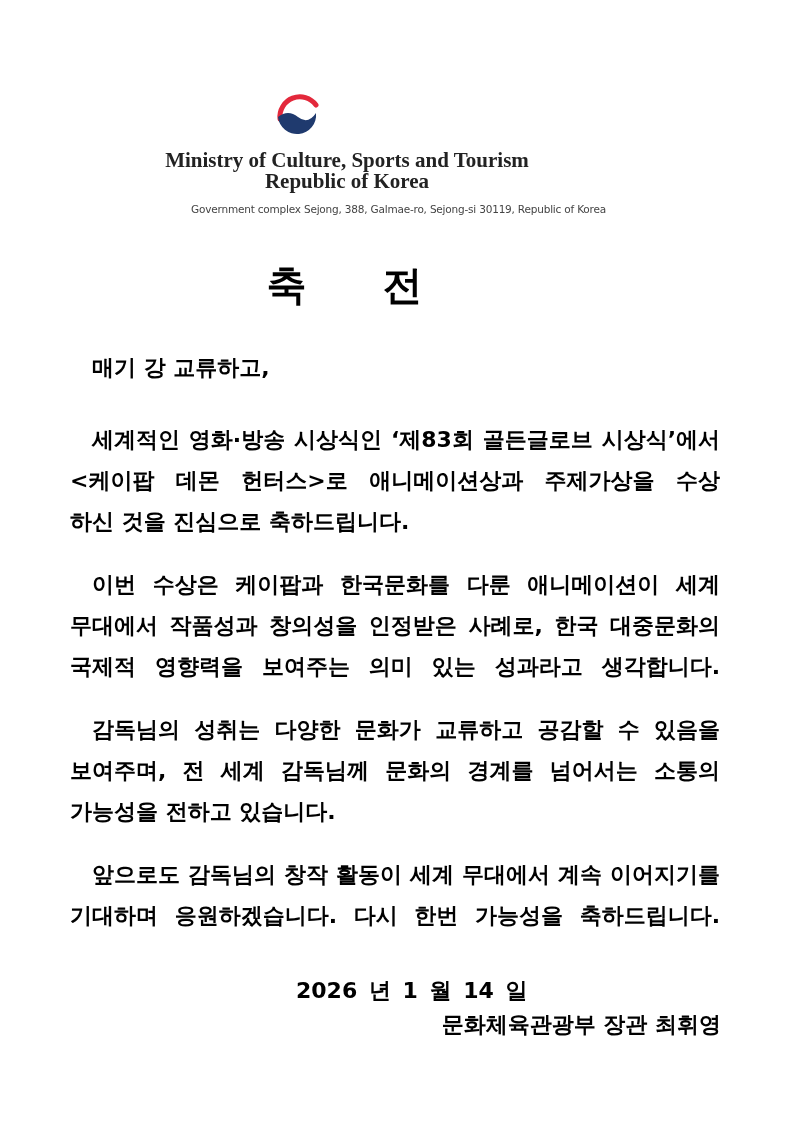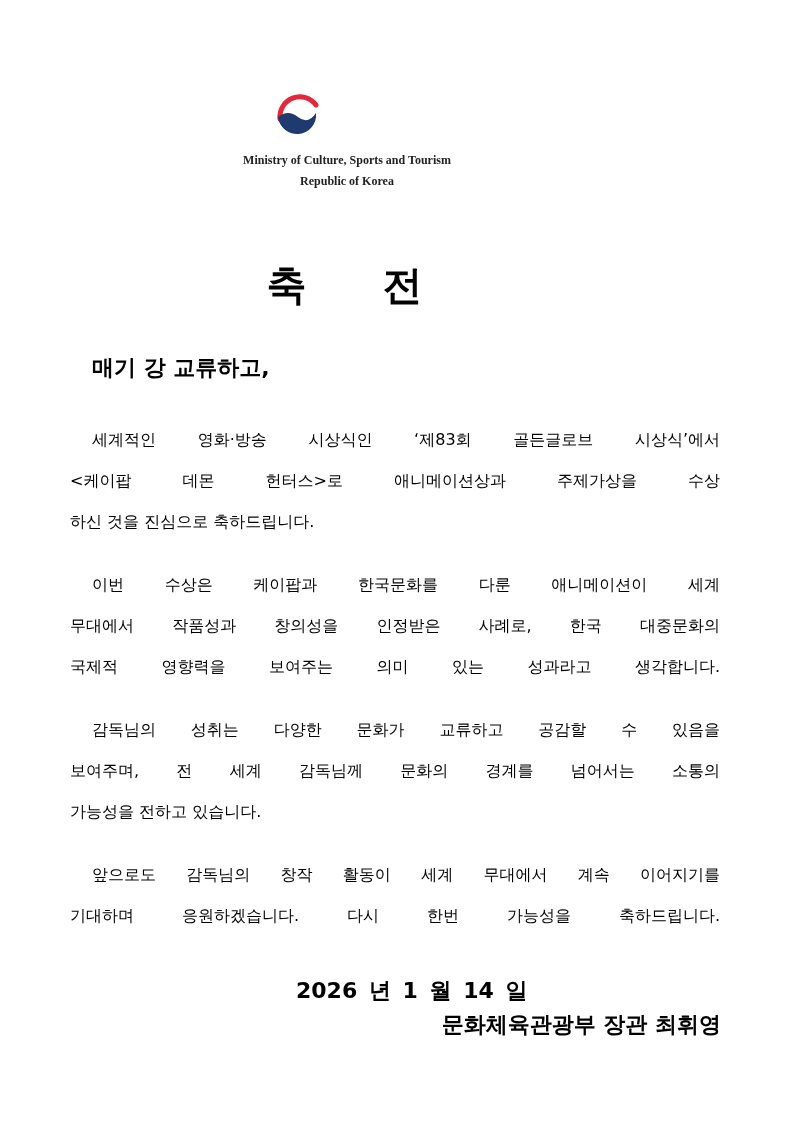--- a/index.html
+++ b/index.html
@@ -1,45 +1,46 @@
 <!DOCTYPE html>
 <html><head>
   <meta charset="utf-8">
   <style>
     html, body { margin: 0; padding: 0; background: #ffffff; }
     body { width: 797px; height: 1133px; position: relative; overflow: hidden; font-family: "DejaVu Sans", sans-serif; color: #000; }
     .letterhead { position: absolute; left: 0; top: 0; width: 797px; height: 230px; }
     .logo-row { position: absolute; left: 270px; top: 88px; height: 54px; display: flex; align-items: center; }
     .emblem { width: 56px; height: 52px; margin-right: 10px; }
     .ministry-ko { font-size: 29px; color: #8a7a55; font-weight: normal; letter-spacing: 1px; font-family: "DejaVu Sans", sans-serif; }
-    .ministry-en { position: absolute; left: 0; width: 694px; top: 150px; text-align: center; font-family: "Liberation Serif", "DejaVu Serif", serif; font-weight: bold; font-size: 12px; color: #222; line-height: 21px; }
+    .ministry-en { position: absolute; left: 0; width: 694px; top: 150px; text-align: center; font-family: "Liberation Serif", "DejaVu Serif", serif; font-weight: bold; font-size: 21px; color: #222; line-height: 21px; }
     .address { position: absolute; left: 0; width: 797px; top: 203px; text-align: center; font-family: "DejaVu Sans", sans-serif; font-size: 10.5px; color: #444; letter-spacing: -0.2px; }
     .doc-title { position: absolute; top: 258px; left: 0; width: 689px; text-align: center; font-size: 40px; font-weight: bold; font-family: "DejaVu Serif", serif; }
     .doc-title span { display: inline-block; margin: 0 38px; }
-    .line { position: absolute; left: 70px; width: 650px; font-size: 16px; font-weight: normal; line-height: 30px; white-space: nowrap; font-family: "DejaVu Sans", sans-serif; }
+    .line { position: absolute; left: 70px; width: 650px; font-size: 22px; font-weight: bold; line-height: 30px; white-space: nowrap; font-family: "DejaVu Sans", sans-serif; }
     .just { text-align: justify; text-align-last: justify; }
     .indent { padding-left: 22px; width: 628px; }
     .salutation { position: absolute; left: 92px; top: 353px; font-size: 22px; font-weight: bold; font-family: "DejaVu Sans", sans-serif; }
     .date { position: absolute; left: 296px; top: 976px; font-size: 22px; font-weight: bold; word-spacing: 4px; }
     .signature { position: absolute; right: 76px; top: 1010px; font-size: 22px; font-weight: bold; letter-spacing: 0px; }
   </style>
 </head>
 <body>
 
 <div class="letterhead">
   <div class="logo-row">
     <svg class="emblem" viewBox="0 0 56 52">
       <path d="M10 30 A20 20 0 0 1 46 16" fill="none" stroke="#e3283b" stroke-width="5" stroke-linecap="round"></path>
       <path d="M8 28 A19 19 0 1 0 46 24 Q38 36 28 28 Q18 20 8 28 Z" fill="#1f3a6e"></path>
     </svg>
   </div>
   <div class="ministry-en">
     <div>Ministry of Culture, Sports and Tourism</div>
     <div>Republic of Korea</div>
   </div>
+  <div class="address">Government  complex  Sejong, 388, Galmae-ro, Sejong-si 30119, Republic of Korea</div>
 </div>
 
 <div class="doc-title">
   <span>축</span><span>전</span>
 </div>
 
 <div class="salutation">매기 강 교류하고,</div>
 
 <div class="line just indent" style="top:425px">세계적인 영화·방송 시상식인 ‘제83회 골든글로브 시상식’에서</div>
 <div class="line just" style="top:466px">&lt;케이팝 데몬 헌터스&gt;로 애니메이션상과 주제가상을 수상</div>

